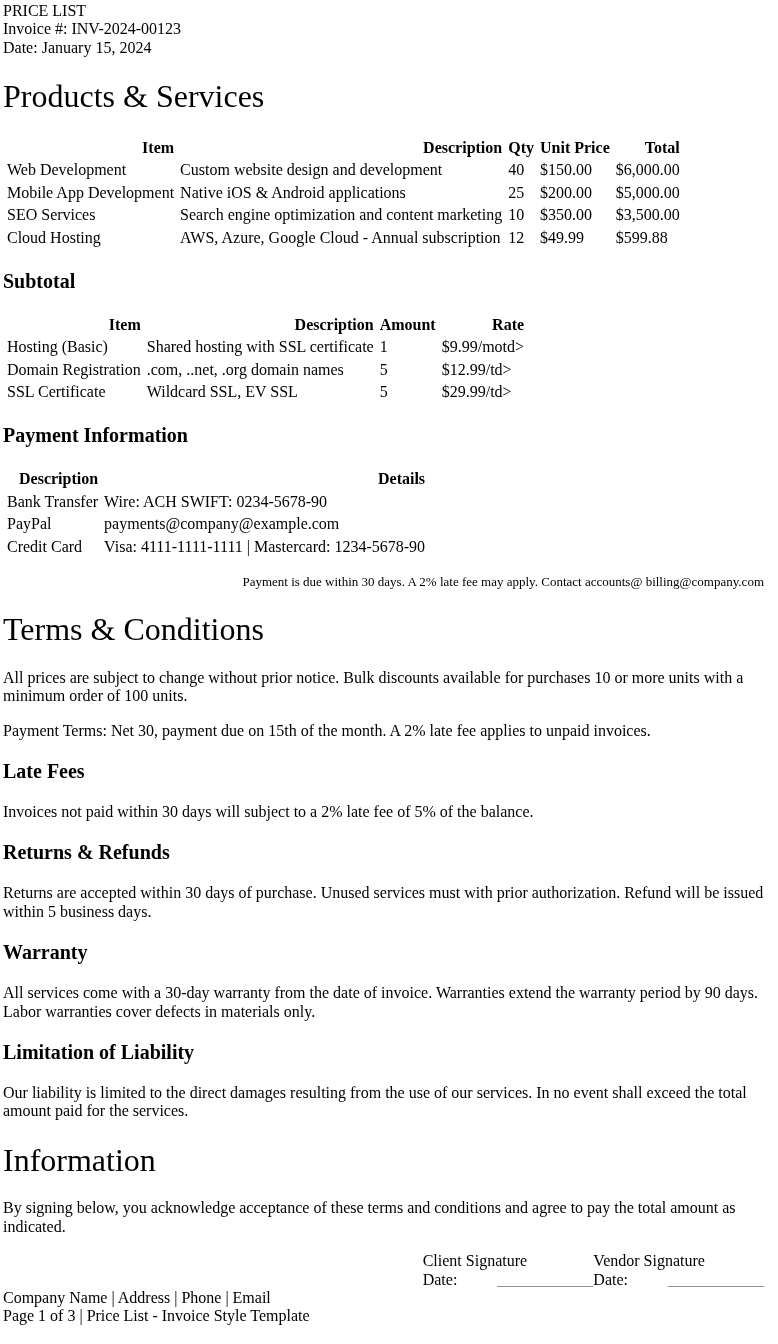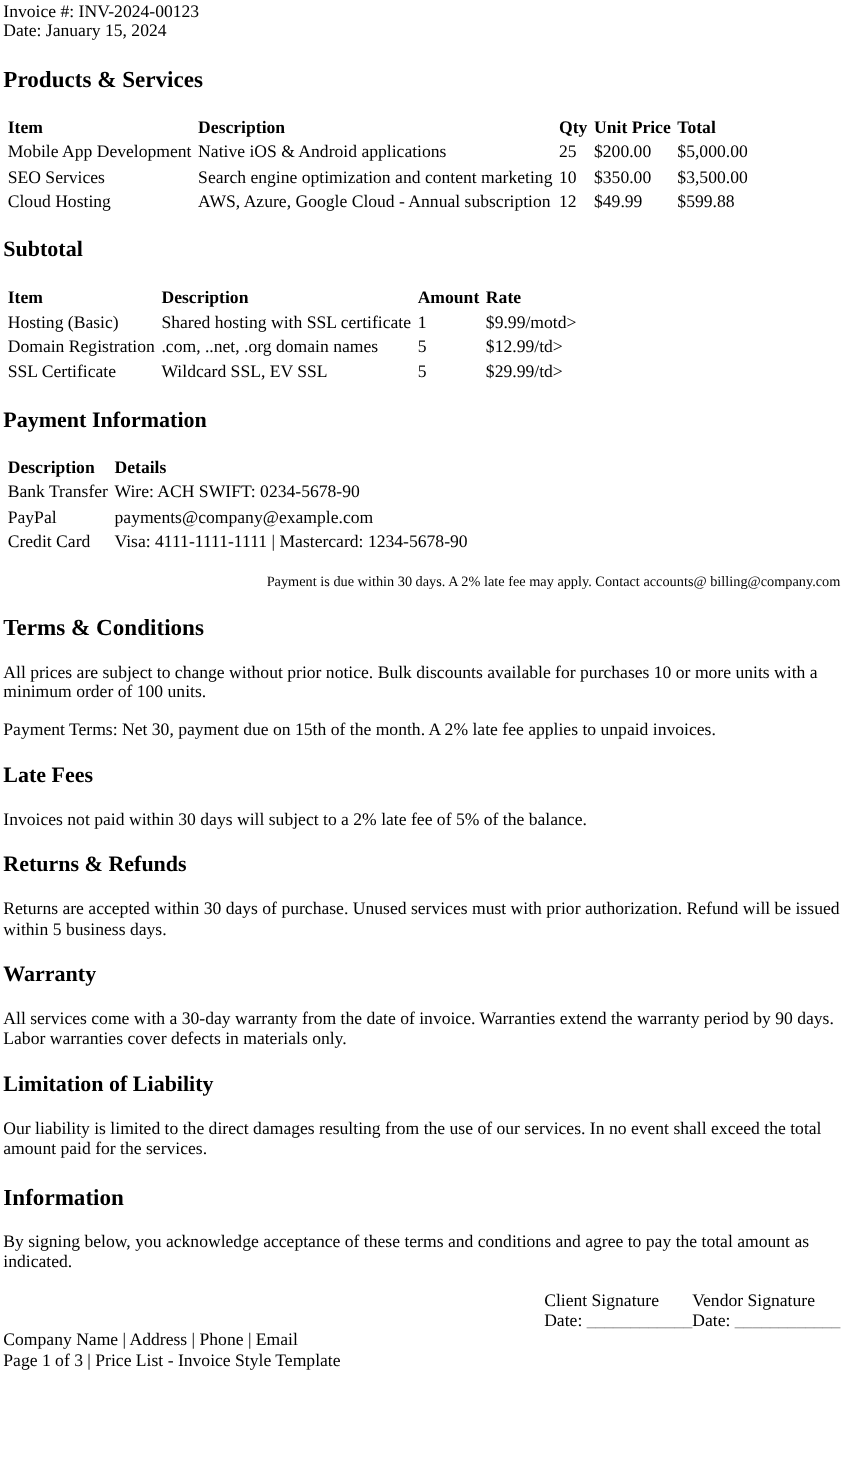--- a/index.html
+++ b/index.html
@@ -4,54 +4,62 @@
 <style>
   * { box-sizing: border-box; }
   html, body { margin: 0; padding: 0; background: #fff; }
   body {
     width: 778px; height: 1344px;
     padding: 2px 14px 0 3px;
     overflow: hidden;
     font-family: "Liberation Serif", "DejaVu Serif", serif;
     font-size: 16px; color: #000; line-height: 1.15;
   }
-  h1 { font-size: 21px; font-weight: bold; margin: 21px 0; line-height: 1.15; }
+  h1 { font-size: 32px; font-weight: normal; margin: 21px 0; line-height: 1.15; }
   h2 { font-size: 20px; font-weight: bold; margin: 20px 0; line-height: 1.15; }
   p  { margin: 16px 0; }
   table { border-collapse: separate; border-spacing: 2px; }
   th, td { padding: 1px 2px; vertical-align: top; white-space: nowrap; }
-  th { font-weight: bold; text-align: left; }
+  th { font-weight: bold; text-align: right; }
   td { text-align: left; }
   .header-line { line-height: 1.15; }
   .small-note { font-size: 13px; margin: 16px 0; text-align: right; }
   .sig-block { display: flex; justify-content: flex-end; margin-top: 16px; }
   .sig-line { line-height: 1.15; }
-  .date-fill { color: #808080; letter-spacing: 0; }
+  .date-fill { color: #808080; letter-spacing: 0; margin-left: 36px; }
   .footer-line { line-height: 1.15; }
 </style>
 </head>
 <body>
 
 <div>
+  <div class="header-line">PRICE LIST</div>
   <div class="header-line">Invoice #: INV-2024-00123</div>
   <div class="header-line">Date: January 15, 2024</div>
 </div>
 
 <h1>Products &amp; Services</h1>
 <table>
     <thead>
       <tr>
         <th>Item</th>
         <th>Description</th>
         <th>Qty</th>
         <th>Unit Price</th>
         <th>Total</th>
       </tr>
     </thead>
     <tbody>
+      <tr>
+        <td>Web Development</td>
+        <td>Custom website design and development</td>
+        <td>40</td>
+        <td>$150.00</td>
+        <td>$6,000.00</td>
+      </tr>
       <tr>
         <td>Mobile App Development</td>
         <td>Native iOS &amp; Android applications</td>
         <td>25</td>
         <td>$200.00</td>
         <td>$5,000.00</td>
       </tr>
       <tr>
         <td>SEO Services</td>
         <td>Search engine optimization and content marketing</td>

